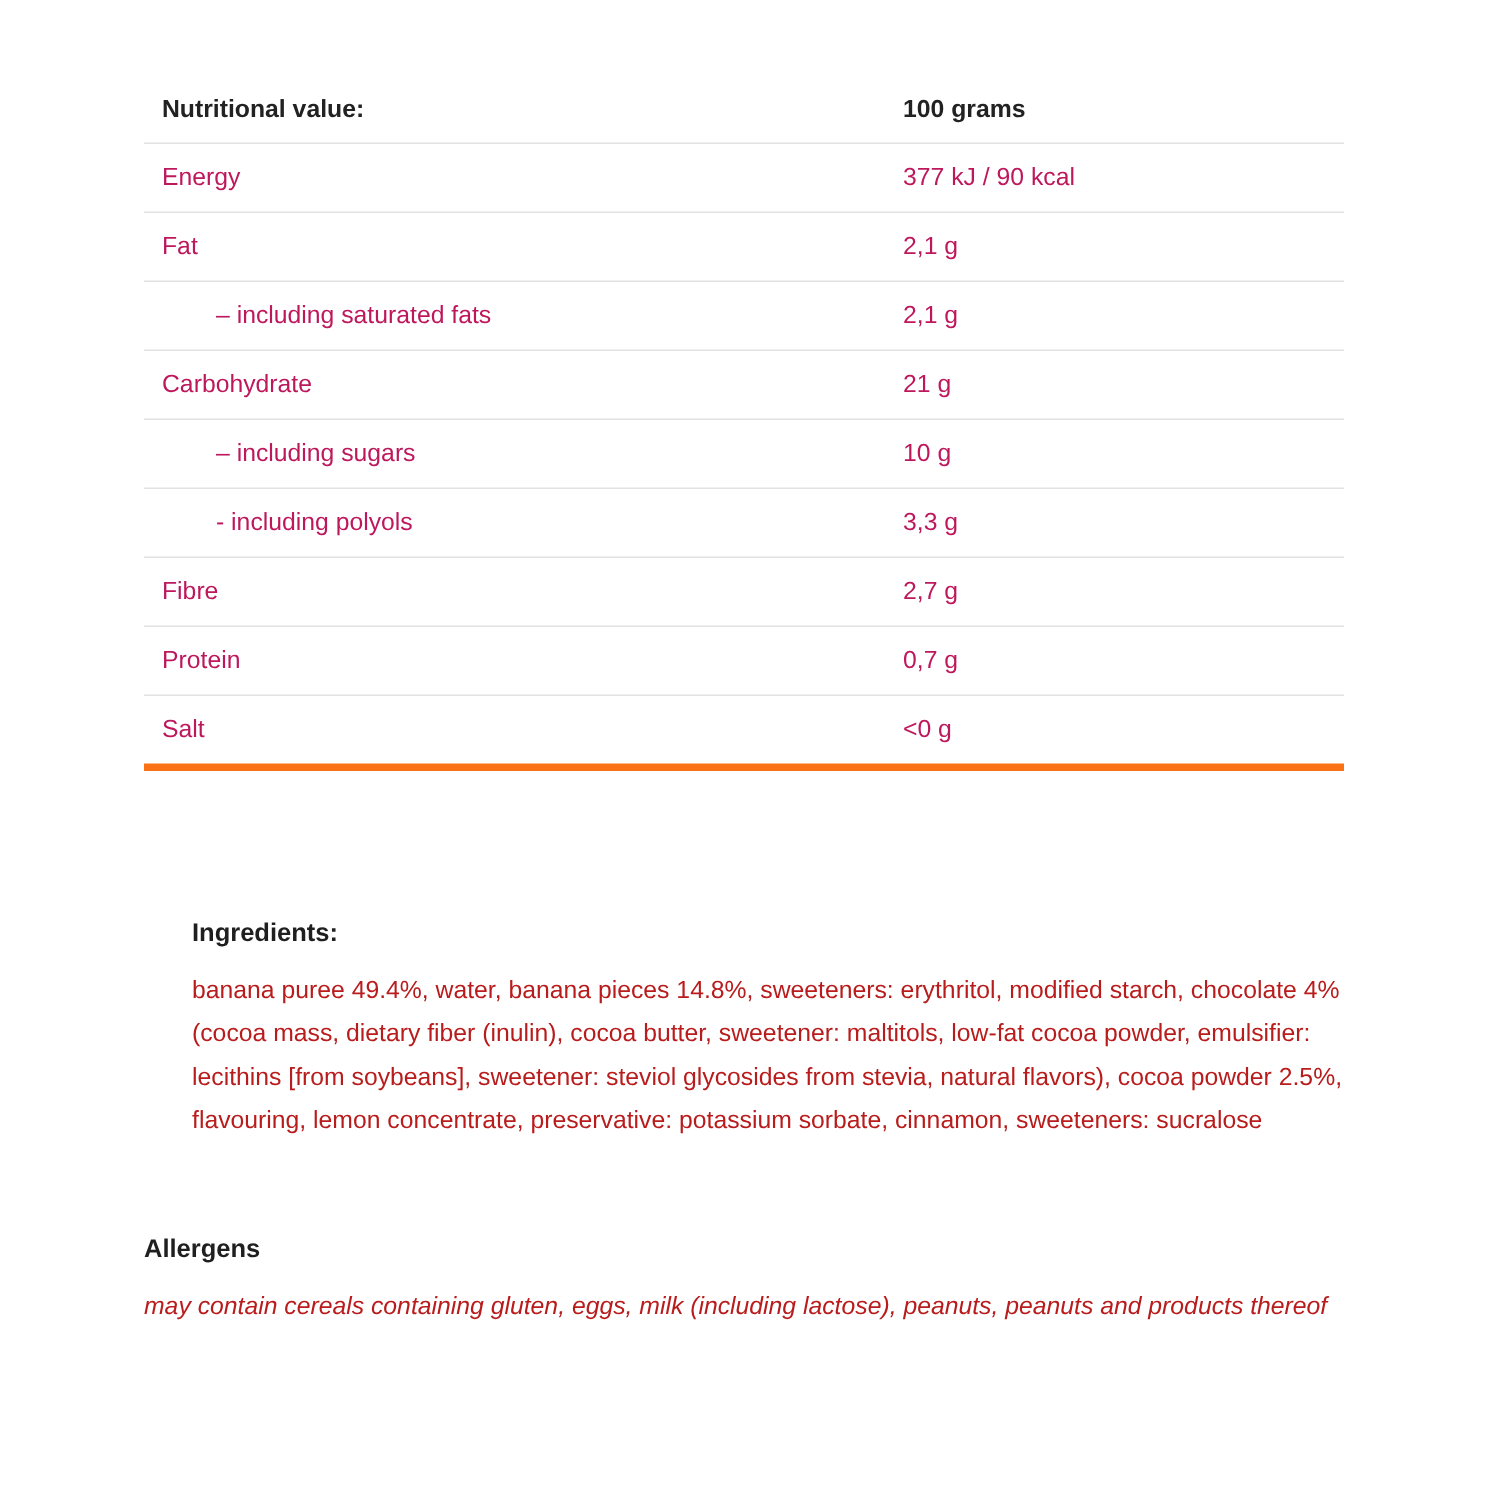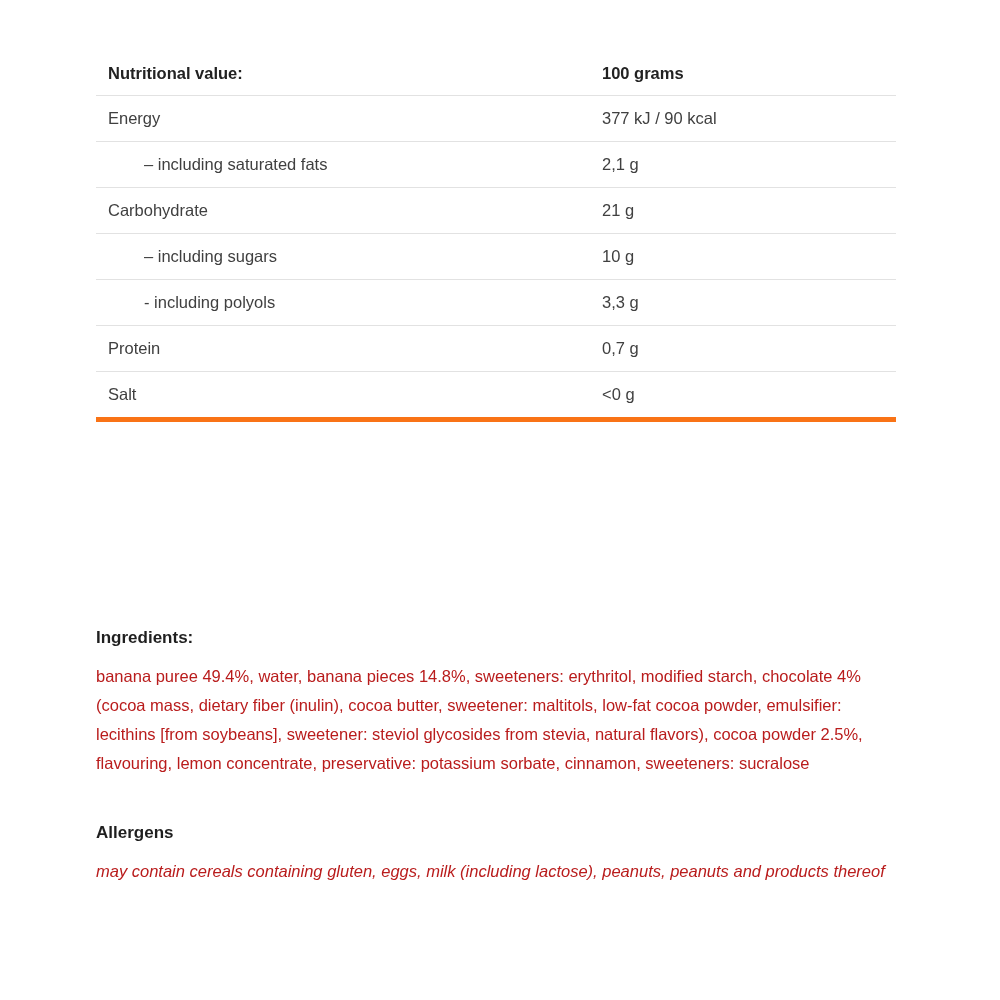--- a/index.html
+++ b/index.html
@@ -33,21 +33,21 @@
     border-collapse: collapse;
     font-size: 16.5px;
   }
   table.nutrition th,
   table.nutrition td {
     border-bottom: 1px solid #e2e2e2;
     padding: 13px 0 13px 0;
     text-align: left;
     vertical-align: middle;
     font-weight: normal;
-    color: #404040;
+    color: #be185d;
   }
   table.nutrition thead th {
     font-weight: bold;
     font-size: 16.5px;
     padding-bottom: 12px;
     padding-top: 2px;
     color: #222;
   }
   table.nutrition .col-label {
     width: 63%;
@@ -83,56 +83,64 @@
   }
   .body-text {
     font-size: 16.5px;
     line-height: 29px;
     color: #b91c1c;
     margin: 0;
   }
   .body-text.italic {
     font-style: italic;
   }
-  #ingredients-section { top: 628px; }
+  #ingredients-section { top: 612px; margin-left: 32px; }
   #allergens-section { top: 823px; }
 </style>
 </head>
 <body>
 
 <div class="page">
 
   <div class="nutrition-wrap">
     <table class="nutrition">
       <thead>
         <tr>
           <th class="col-label">Nutritional value:</th>
           <th class="col-value">100 grams</th>
         </tr>
       </thead>
       <tbody id="nutrition-body">
           <tr>
             <td class="col-label">Energy</td>
             <td class="col-value">377 kJ / 90 kcal</td>
           </tr>
+          <tr>
+            <td class="col-label">Fat</td>
+            <td class="col-value">2,1 g</td>
+          </tr>
           <tr class="indent">
             <td class="col-label">– including saturated fats</td>
             <td class="col-value">2,1 g</td>
           </tr>
           <tr>
             <td class="col-label">Carbohydrate</td>
             <td class="col-value">21 g</td>
           </tr>
           <tr class="indent">
             <td class="col-label">– including sugars</td>
             <td class="col-value">10 g</td>
           </tr>
           <tr class="indent">
             <td class="col-label">- including polyols</td>
             <td class="col-value">3,3 g</td>
+          </tr>
+          <tr>
+            <td class="col-label">Fibre</td>
+            <td class="col-value">2,7 g</td>
           </tr>
           <tr>
             <td class="col-label">Protein</td>
             <td class="col-value">0,7 g</td>
           </tr>
           <tr>
             <td class="col-label">Salt</td>
             <td class="col-value">&lt;0 g</td>
           </tr>
         </tbody>

